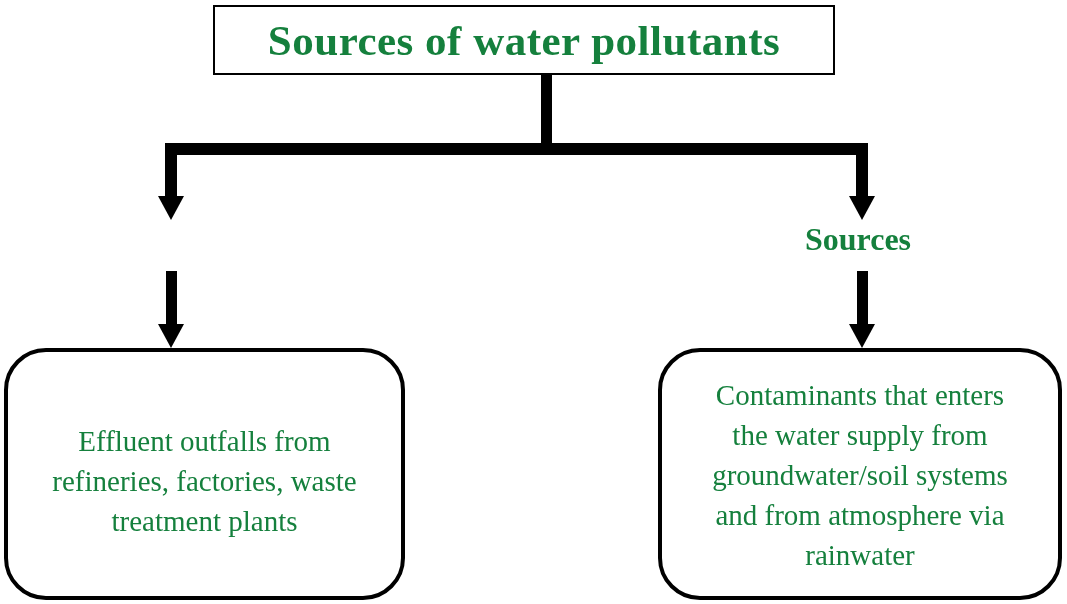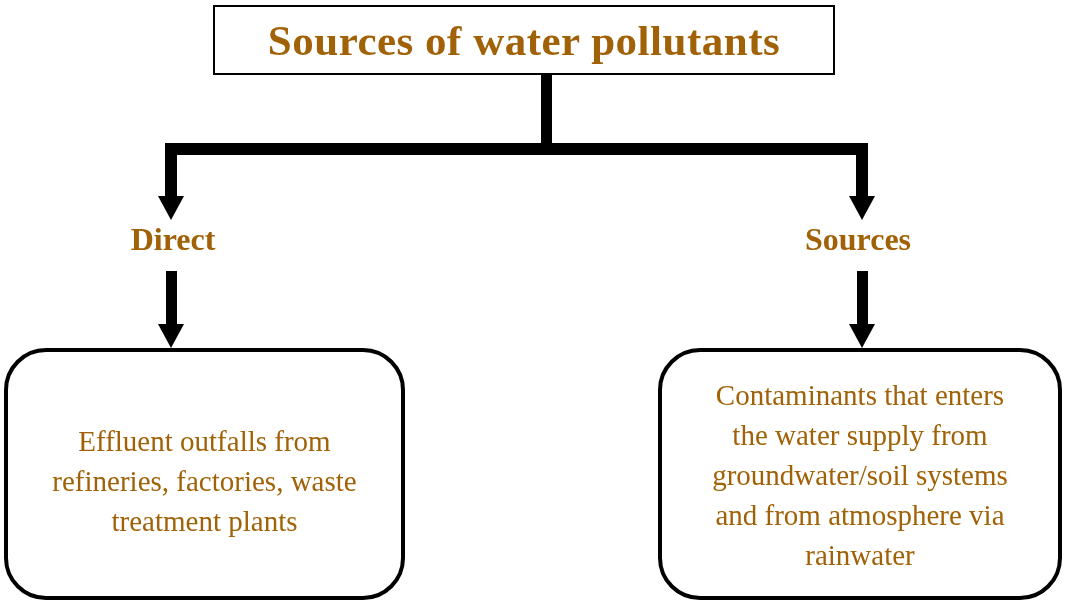--- a/index.html
+++ b/index.html
@@ -7,21 +7,21 @@
     padding: 0;
     background: #ffffff;
   }
   .canvas {
     position: relative;
     width: 1067px;
     height: 604px;
     background: #ffffff;
     overflow: hidden;
     font-family: "Liberation Serif", serif;
-    color: #a16207;
+    color: #15803d;
     border-radius: 15px;
   }
   .title-box {
     position: absolute;
     left: 213px;
     top: 5px;
     width: 622px;
     height: 70px;
     border: 2px solid #000000;
     box-sizing: border-box;
@@ -103,21 +103,20 @@
   <div class="vline root-stem"></div>
 
   <div class="hline branch-bar"></div>
 
   <div class="vline left-drop-stem"></div>
   <div class="arrowhead left-drop-head"></div>
 
   <div class="vline right-drop-stem"></div>
   <div class="arrowhead right-drop-head"></div>
 
-  <div class="branch-label direct-label">Direct</div>
   <div class="branch-label indirect-label">Sources</div>
 
   <div class="vline direct-stem"></div>
   <div class="arrowhead direct-head"></div>
 
   <div class="vline indirect-stem"></div>
   <div class="arrowhead indirect-head"></div>
 
   <div class="node-box left">
     <span class="node-text">Effluent outfalls from

